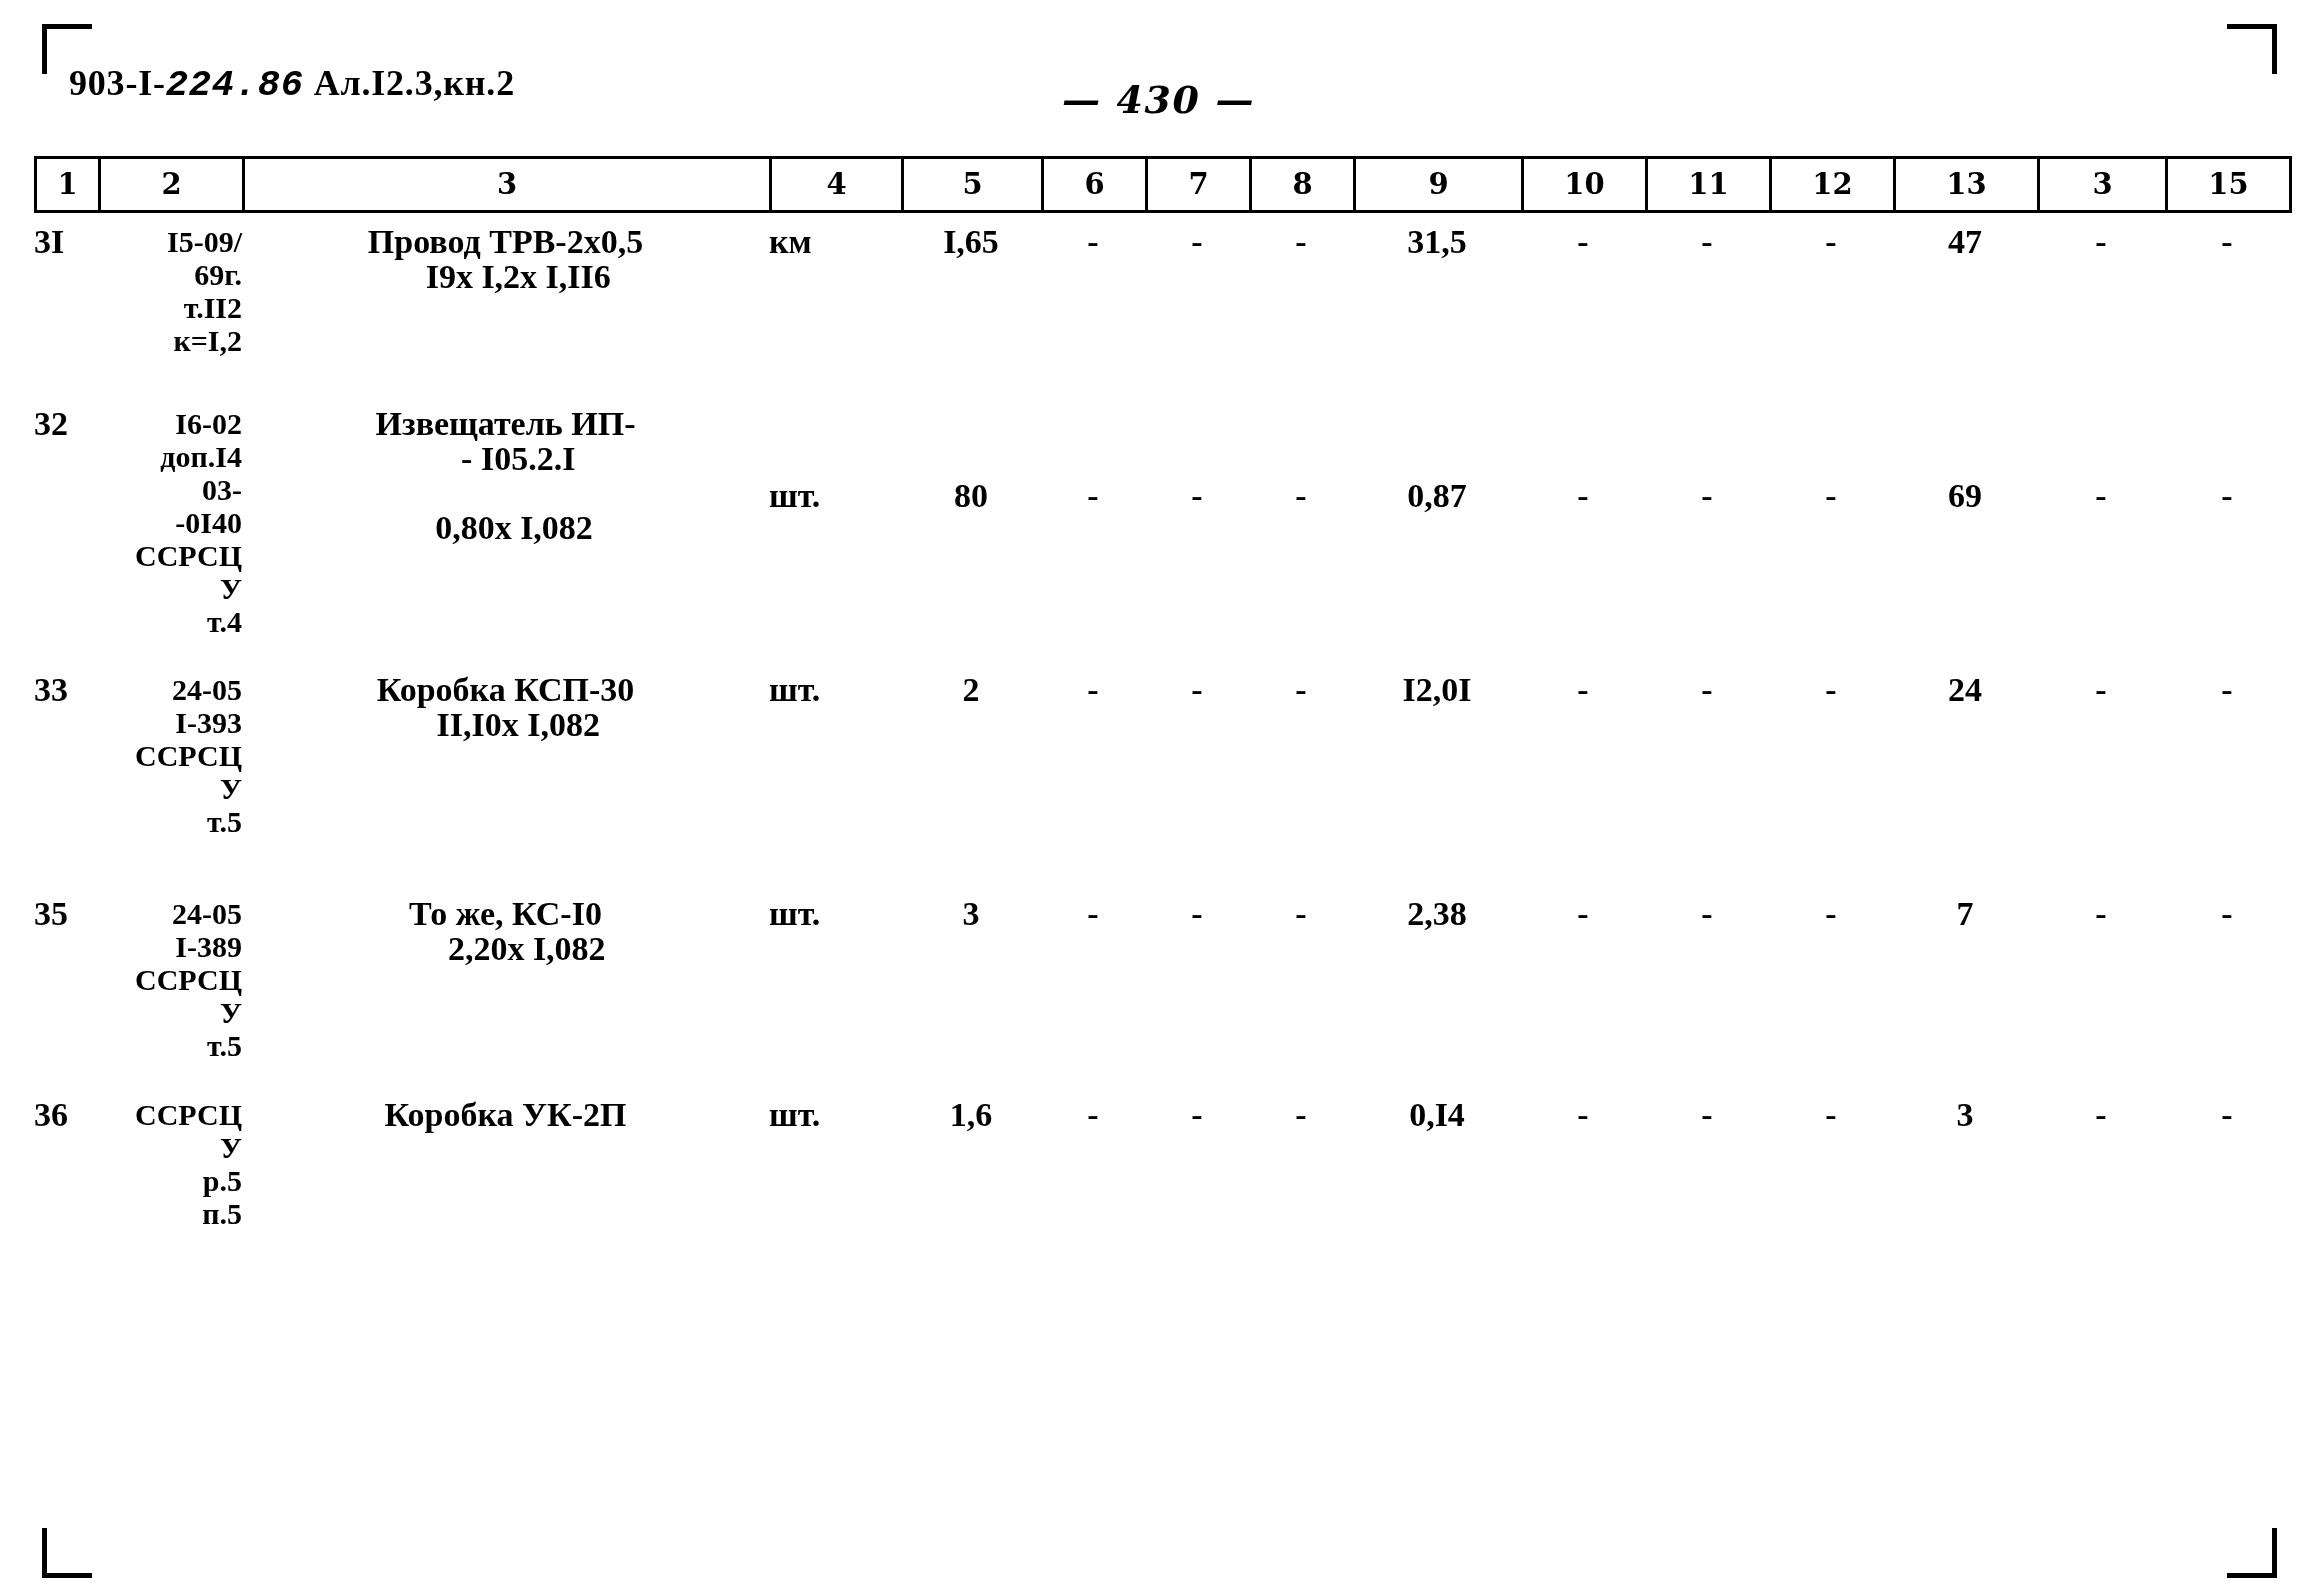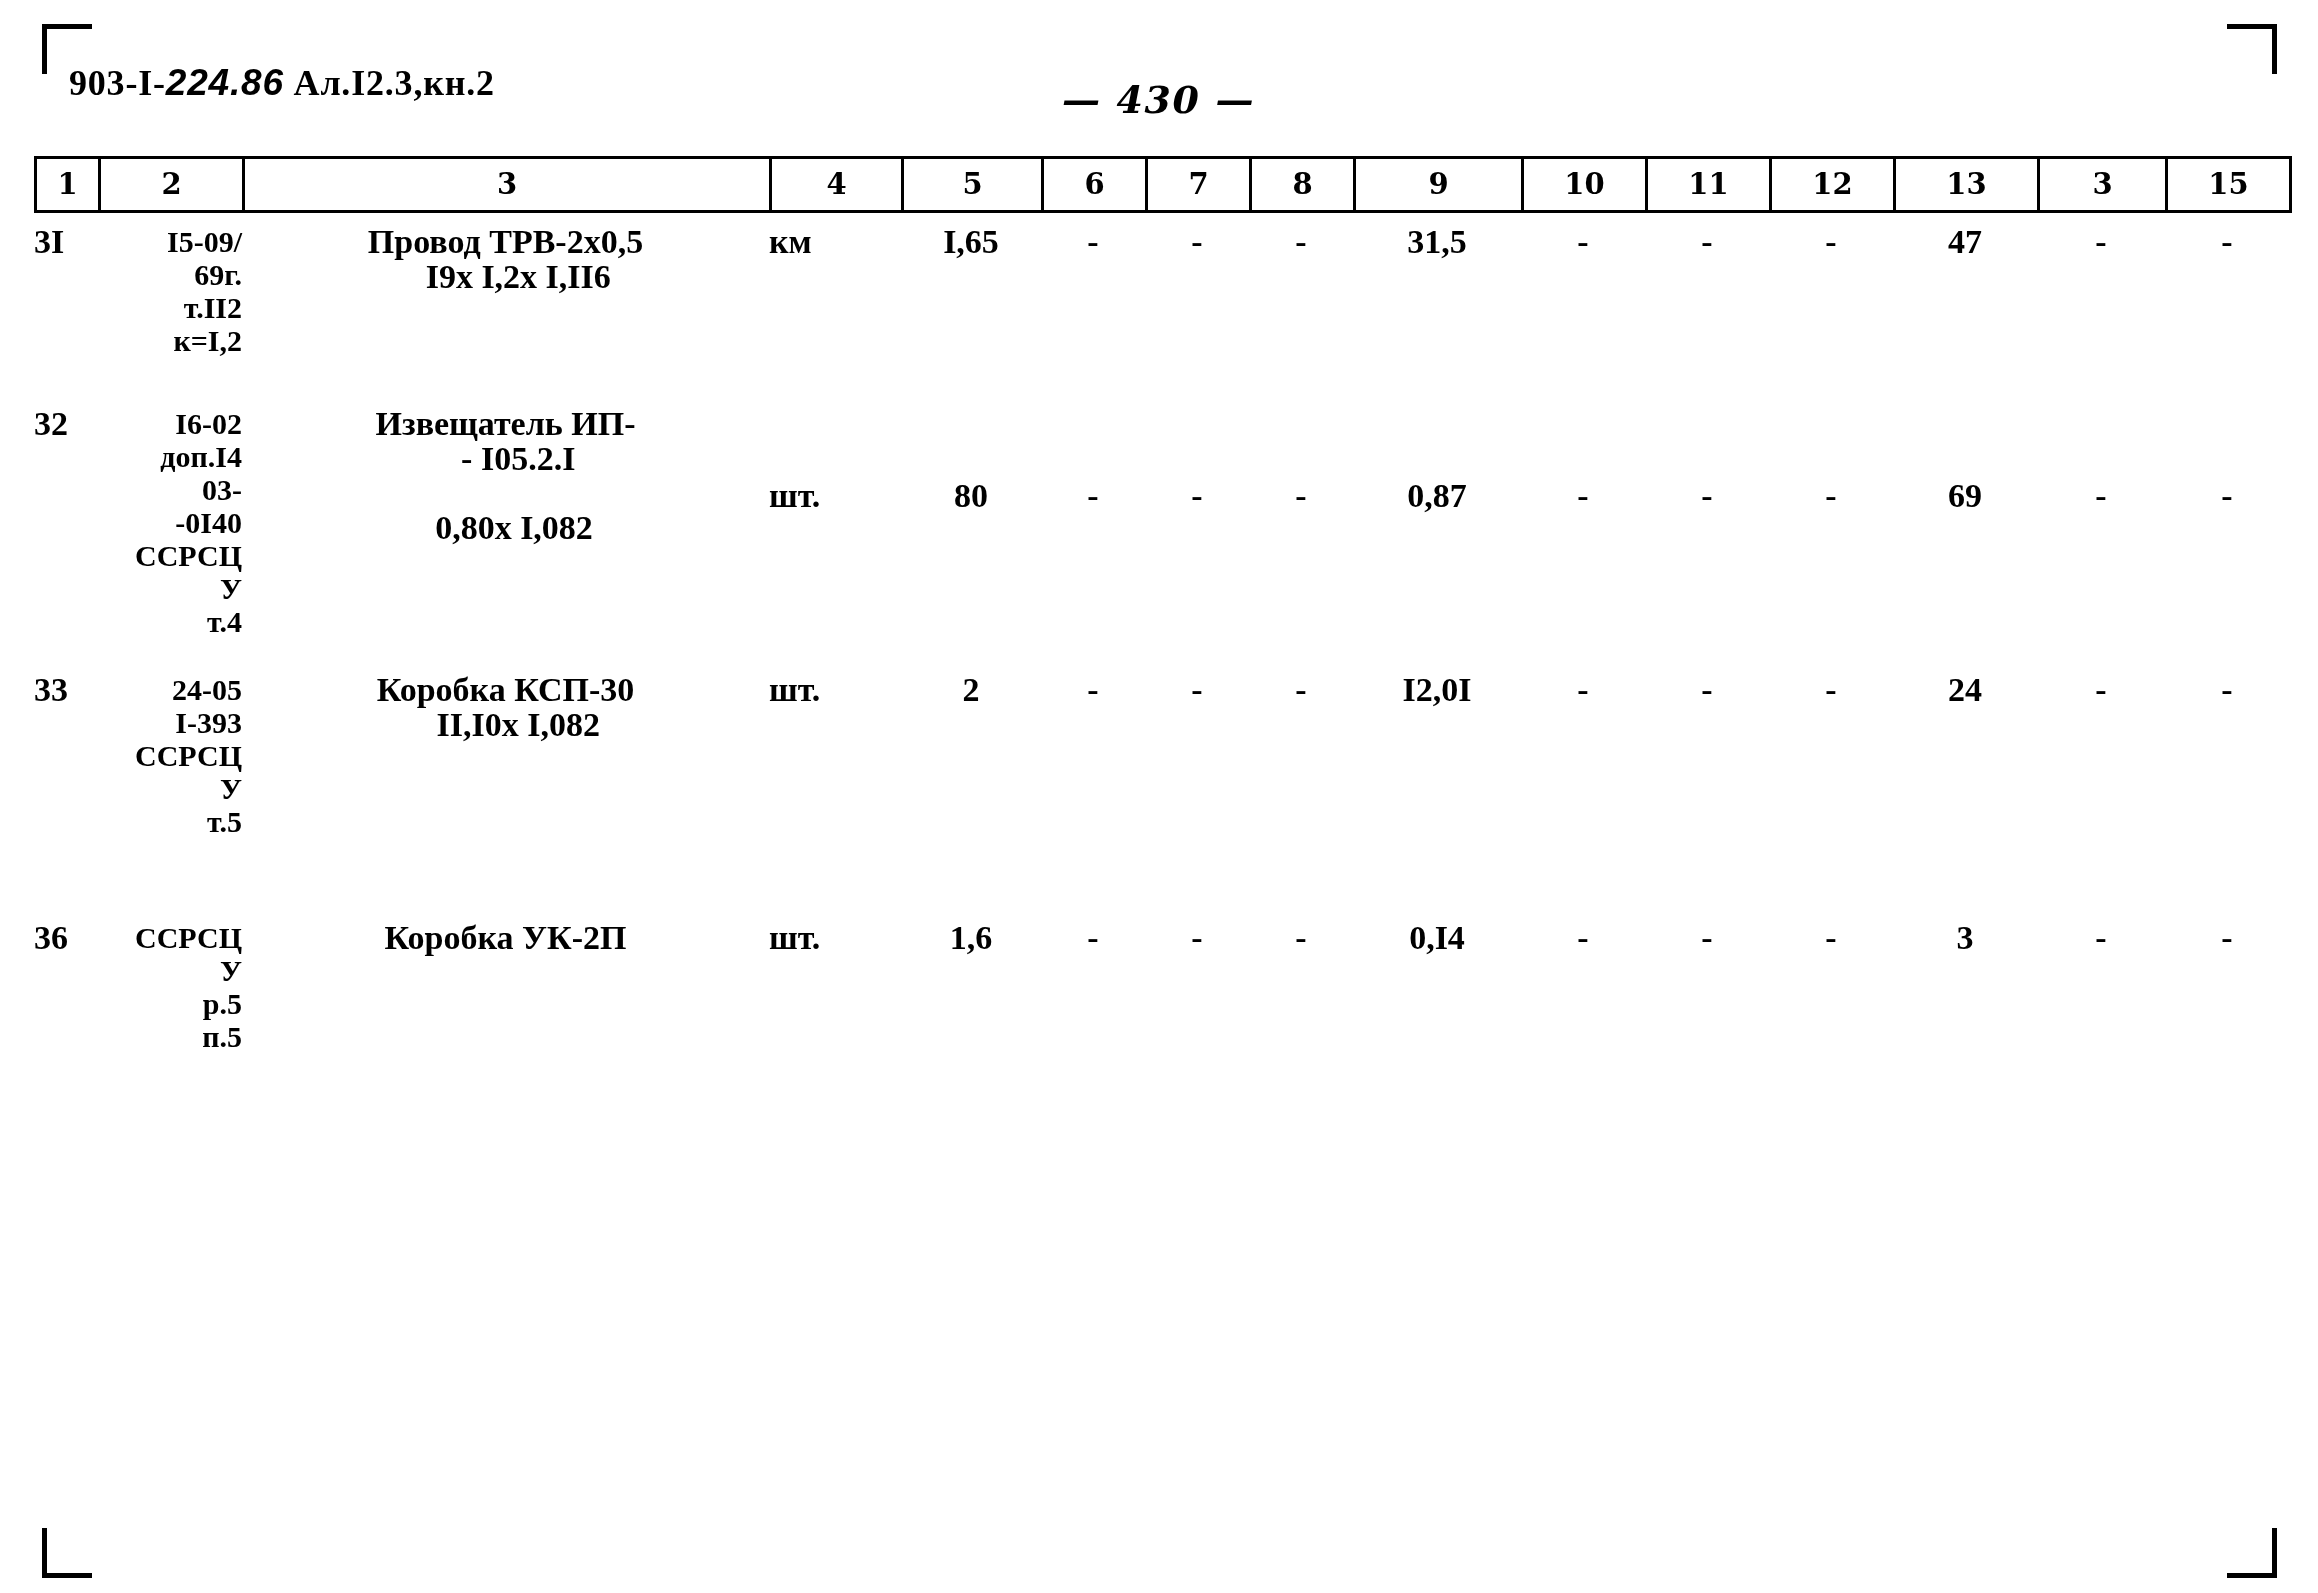--- a/index.html
+++ b/index.html
@@ -34,21 +34,21 @@
     top: 62px;
     font-size: 36px;
     font-weight: bold;
     letter-spacing: 0.8px;
     white-space: nowrap;
   }
   .doc-header .code-mono {
     font-family: "Liberation Serif", serif;
   }
   .doc-header .hand {
-    font-family: Liberation Sans, sans-serif;
+    font-family: Liberation Mono, monospace;
     font-style: italic;
     font-weight: bold;
     font-size: 37px;
   }
 
   
   .page-number {
     position: absolute;
     left: 1062px;
     top: 77px;
@@ -258,20 +258,42 @@
           <td class="c-num" style="padding-top:11.2px;">-</td>
           <td class="c-num" style="padding-top:11.2px;">-</td>
         </tr>
         <tr>
           <td colspan="15" style="height: 24px;"></td>
         </tr>
         <tr>
           <td colspan="15" style="height: 24px;"></td>
         </tr>
         <tr>
+          <td class="c-pos" style="padding-top:11.2px;">35</td>
+          <td class="c-code" style="padding-top:11.2px;font-size:30px;line-height:1.10;">24-05
+I-389
+ССРСЦ
+У
+т.5</td>
+          <td class="c-name" style="padding-top:11.2px;">То же, КС-I0
+     2,20х I,082</td>
+          <td class="c-unit" style="padding-top:11.2px;">шт.</td>
+          <td class="c-num" style="padding-top:11.2px;">3</td>
+          <td class="c-num" style="padding-top:11.2px;">-</td>
+          <td class="c-num" style="padding-top:11.2px;">-</td>
+          <td class="c-num" style="padding-top:11.2px;">-</td>
+          <td class="c-num" style="padding-top:11.2px;">2,38</td>
+          <td class="c-num" style="padding-top:11.2px;">-</td>
+          <td class="c-num" style="padding-top:11.2px;">-</td>
+          <td class="c-num" style="padding-top:11.2px;">-</td>
+          <td class="c-num" style="padding-top:11.2px;">7</td>
+          <td class="c-num" style="padding-top:11.2px;">-</td>
+          <td class="c-num" style="padding-top:11.2px;">-</td>
+        </tr>
+        <tr>
           <td colspan="15" style="height: 24px;"></td>
         </tr>
         <tr>
           <td class="c-pos" style="padding-top:11.2px;">36</td>
           <td class="c-code" style="padding-top:11.2px;font-size:30px;line-height:1.10;">ССРСЦ
 У
 р.5
 п.5</td>
           <td class="c-name" style="padding-top:11.2px;">Коробка УК-2П</td>
           <td class="c-unit" style="padding-top:11.2px;">шт.</td>

